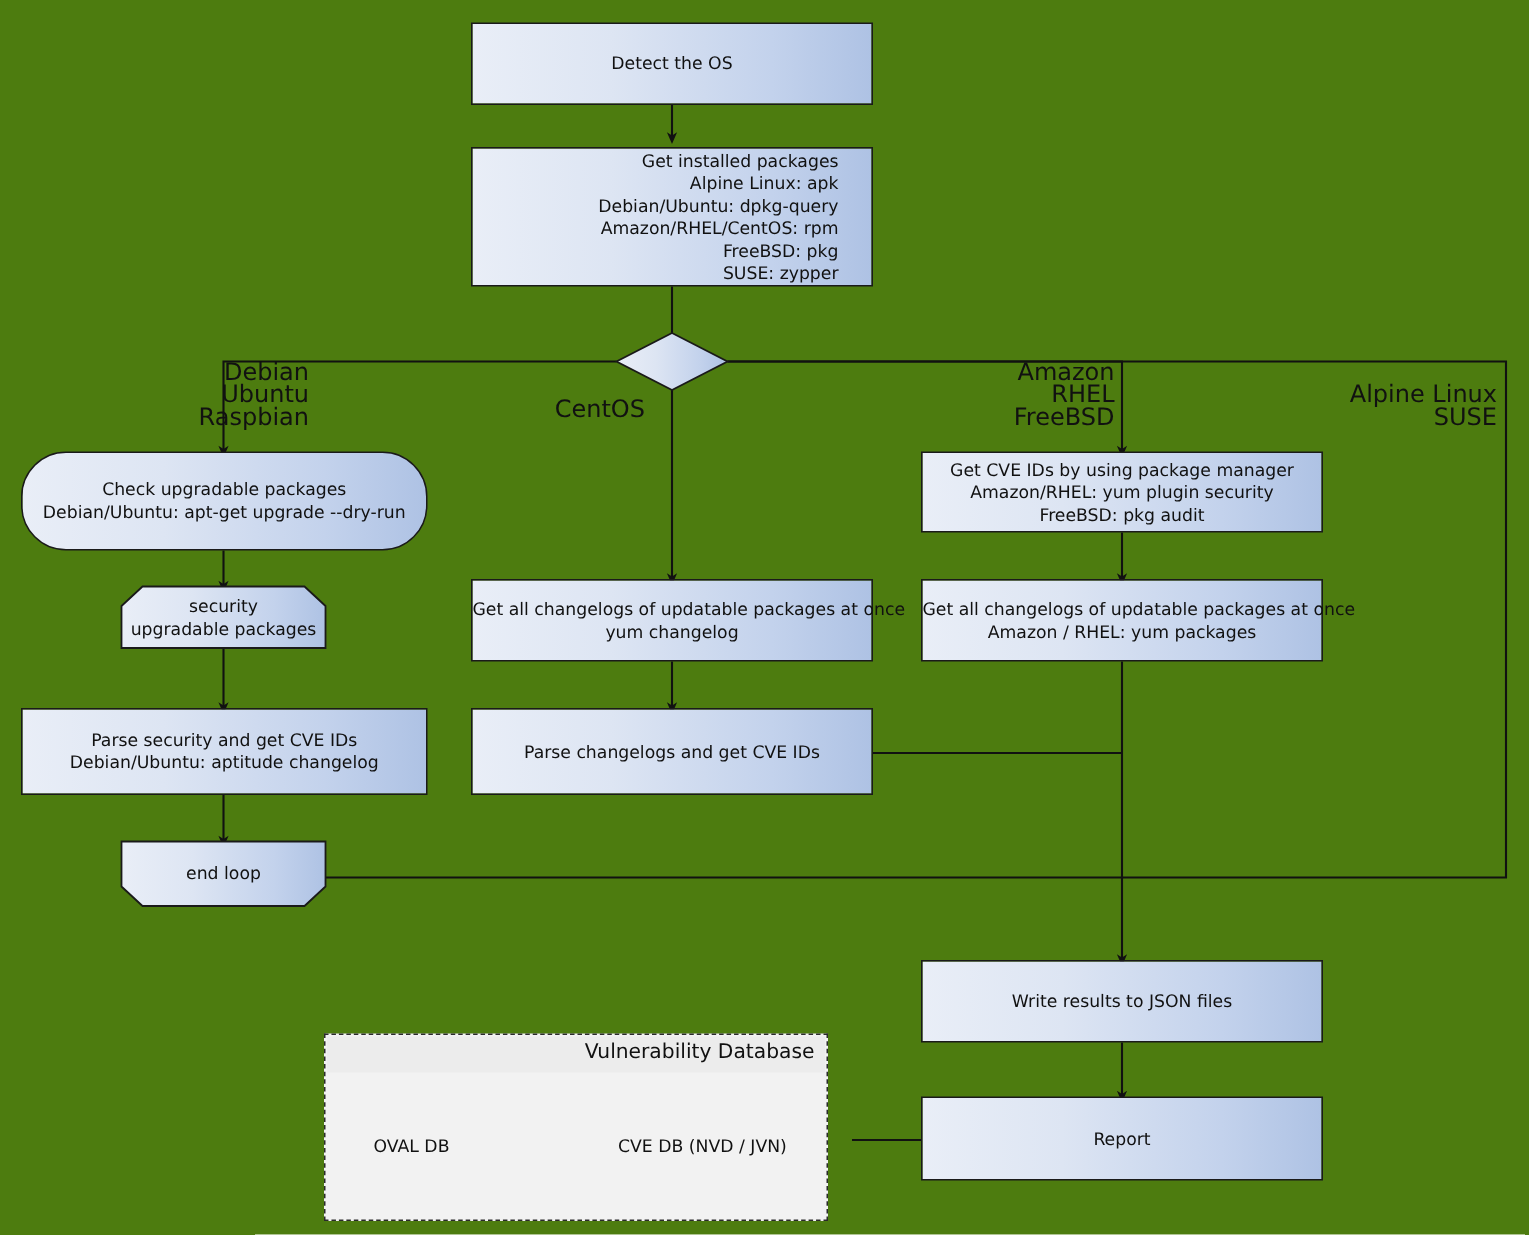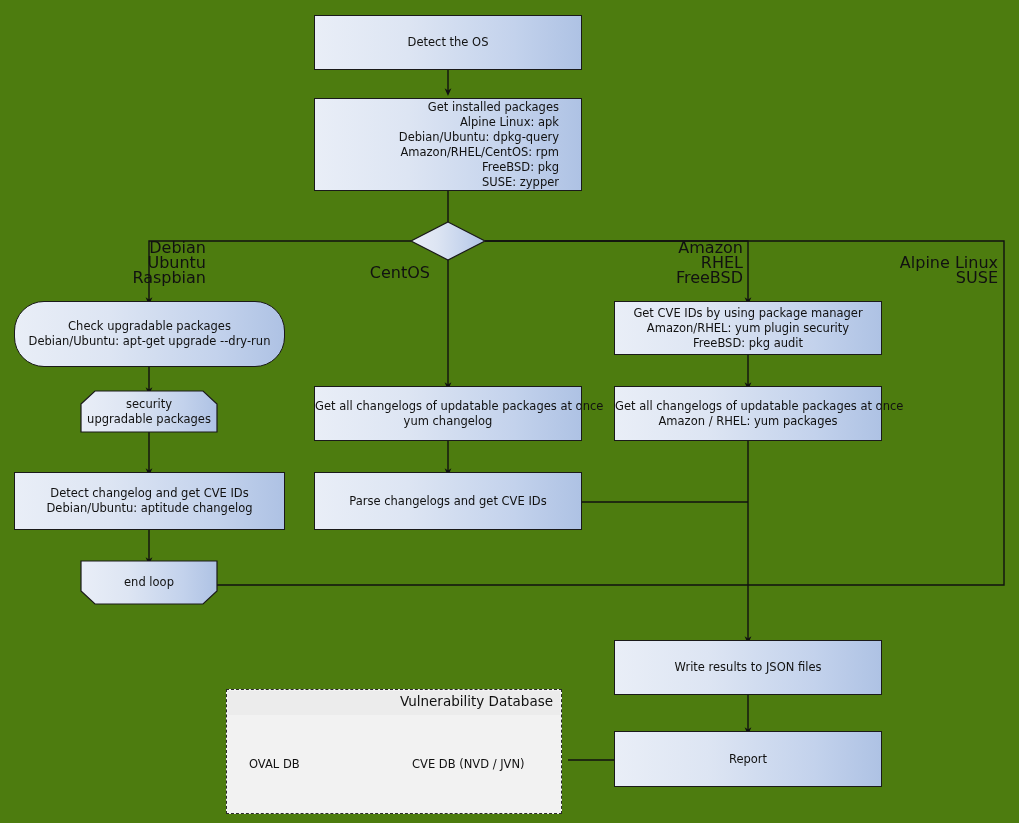--- a/index.html
+++ b/index.html
@@ -165,21 +165,21 @@
 
   <div class="node loopend" style="left:81px;top:391px;width:136px;height:41px;">
     <span class="txt">
       <span>security</span><br>
       <span>upgradable  packages</span>
     </span>
   </div>
 
   <div class="node" style="left:14px;top:472px;width:271px;height:58px;">
     <span class="txt">
-      <span>Detect changelog and get  CVE IDs</span><br>
+      <span>Parse security and get  CVE IDs</span><br>
       <span>Debian/Ubuntu: aptitude changelog</span>
     </span>
   </div>
 
   <div class="node loopend" style="left:81px;top:561px;width:136px;height:43px;">
     <span class="txt">end loop</span>
   </div>
 
   <div class="node overflow" style="left:314px;top:386px;width:268px;height:55px;">
     <span class="txt">
@@ -216,21 +216,21 @@
   </div>
 
   <div class="edgelabel" style="left:96px;top:240px;width:110px;">Debian<br>Ubuntu<br>Raspbian</div>
 
   <div class="edgelabel" style="left:330px;top:265px;width:100px;">CentOS</div>
 
   <div class="edgelabel" style="left:635px;top:240px;width:108px;">Amazon<br>RHEL<br>FreeBSD</div>
 
   <div class="edgelabel" style="left:880px;top:255px;width:118px;">Alpine Linux<br>SUSE</div>
 
-  <div class="group" style="left:226px;top:689px;width:336px;height:125px;">
+  <div class="group" style="left:216px;top:689px;width:336px;height:125px;">
     <div class="group-band"></div>
     <div class="group-title">Vulnerability Database</div>
   </div>
 
   <div class="cyl" style="left:249px;top:731px;width:140px;height:57px;">
     <div class="label">OVAL DB</div>
   </div>
 
   <div class="cyl" style="left:412px;top:731px;width:136px;height:57px;">
     <div class="label">CVE DB (NVD / JVN)</div>

